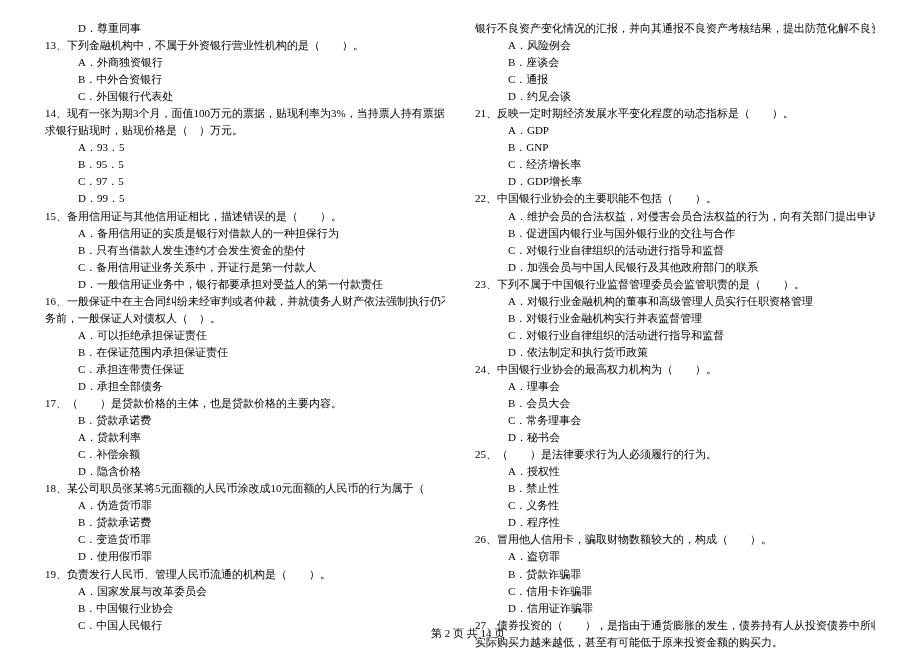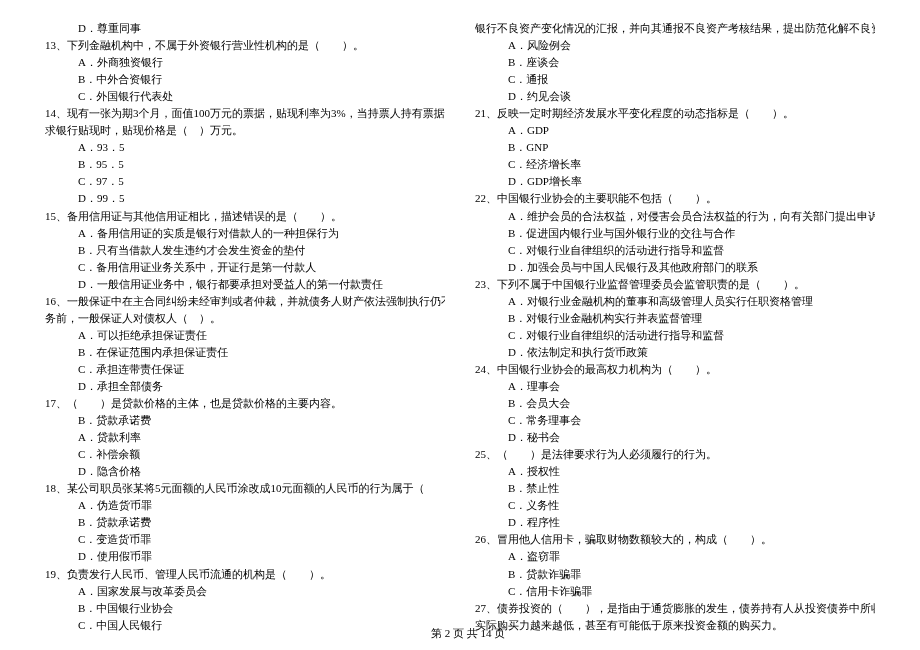--- a/index.html
+++ b/index.html
@@ -108,18 +108,19 @@
       <div class="line indent-opt">D．秘书会</div>
       <div class="line indent-q">25、（　　）是法律要求行为人必须履行的行为。</div>
       <div class="line indent-opt">A．授权性</div>
       <div class="line indent-opt">B．禁止性</div>
       <div class="line indent-opt">C．义务性</div>
       <div class="line indent-opt">D．程序性</div>
       <div class="line indent-q">26、冒用他人信用卡，骗取财物数额较大的，构成（　　）。</div>
       <div class="line indent-opt">A．盗窃罪</div>
       <div class="line indent-opt">B．贷款诈骗罪</div>
       <div class="line indent-opt">C．信用卡诈骗罪</div>
+      <div class="line indent-opt">D．信用证诈骗罪</div>
       <div class="line indent-q">27、债券投资的（　　），是指由于通货膨胀的发生，债券持有人从投资债券中所收到的金钱的</div>
       <div class="line wrap-line">实际购买力越来越低，甚至有可能低于原来投资金额的购买力。</div>
     </div>
 </div>
 
 <div class="footer">第 2 页 共 14 页</div>
 
 </body></html>

